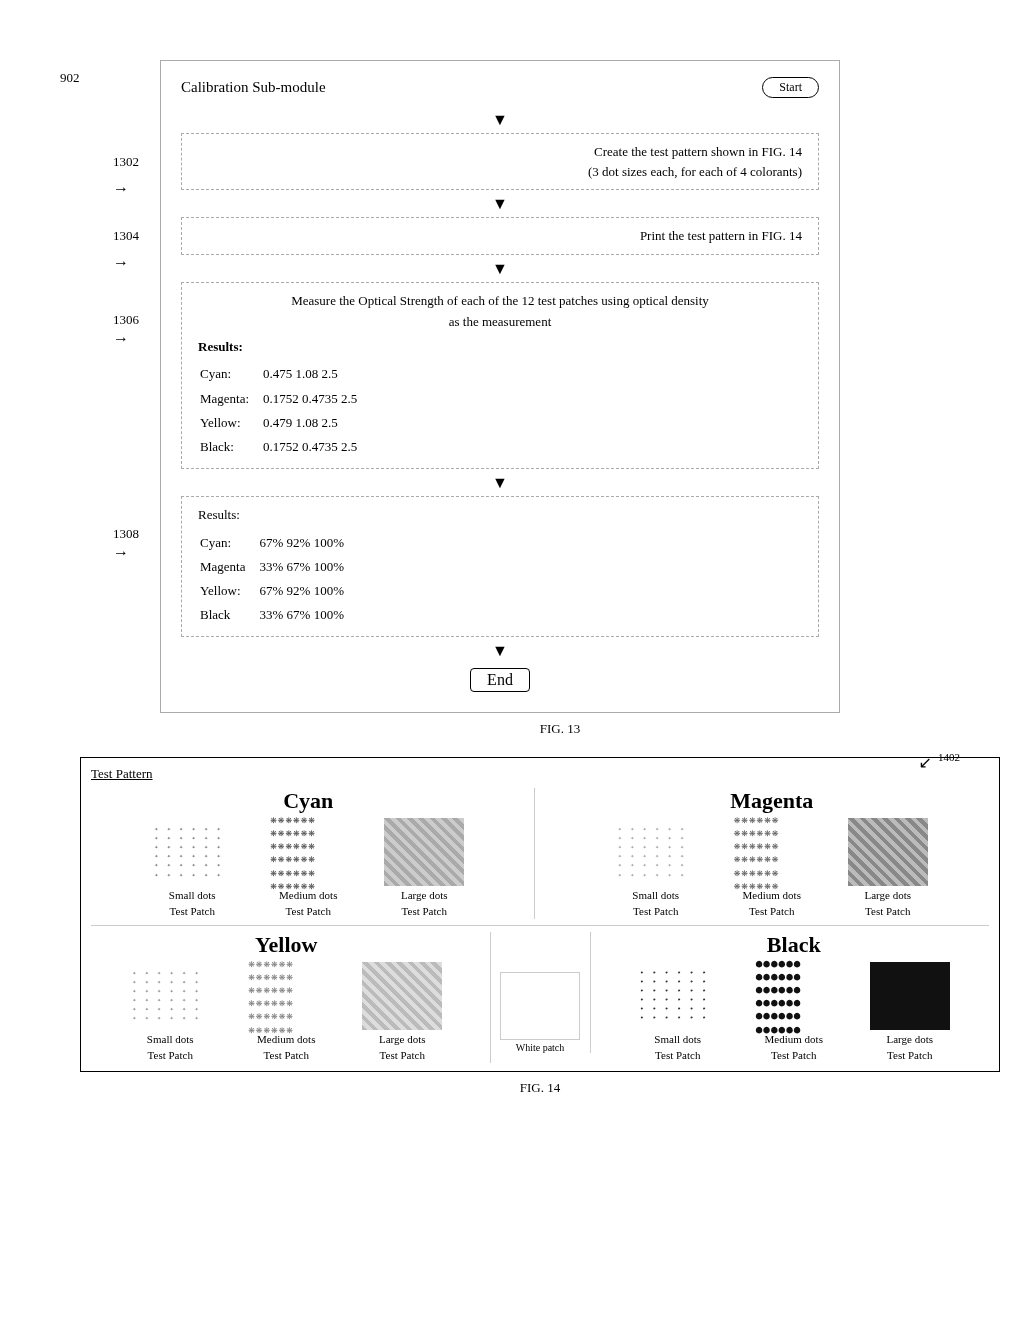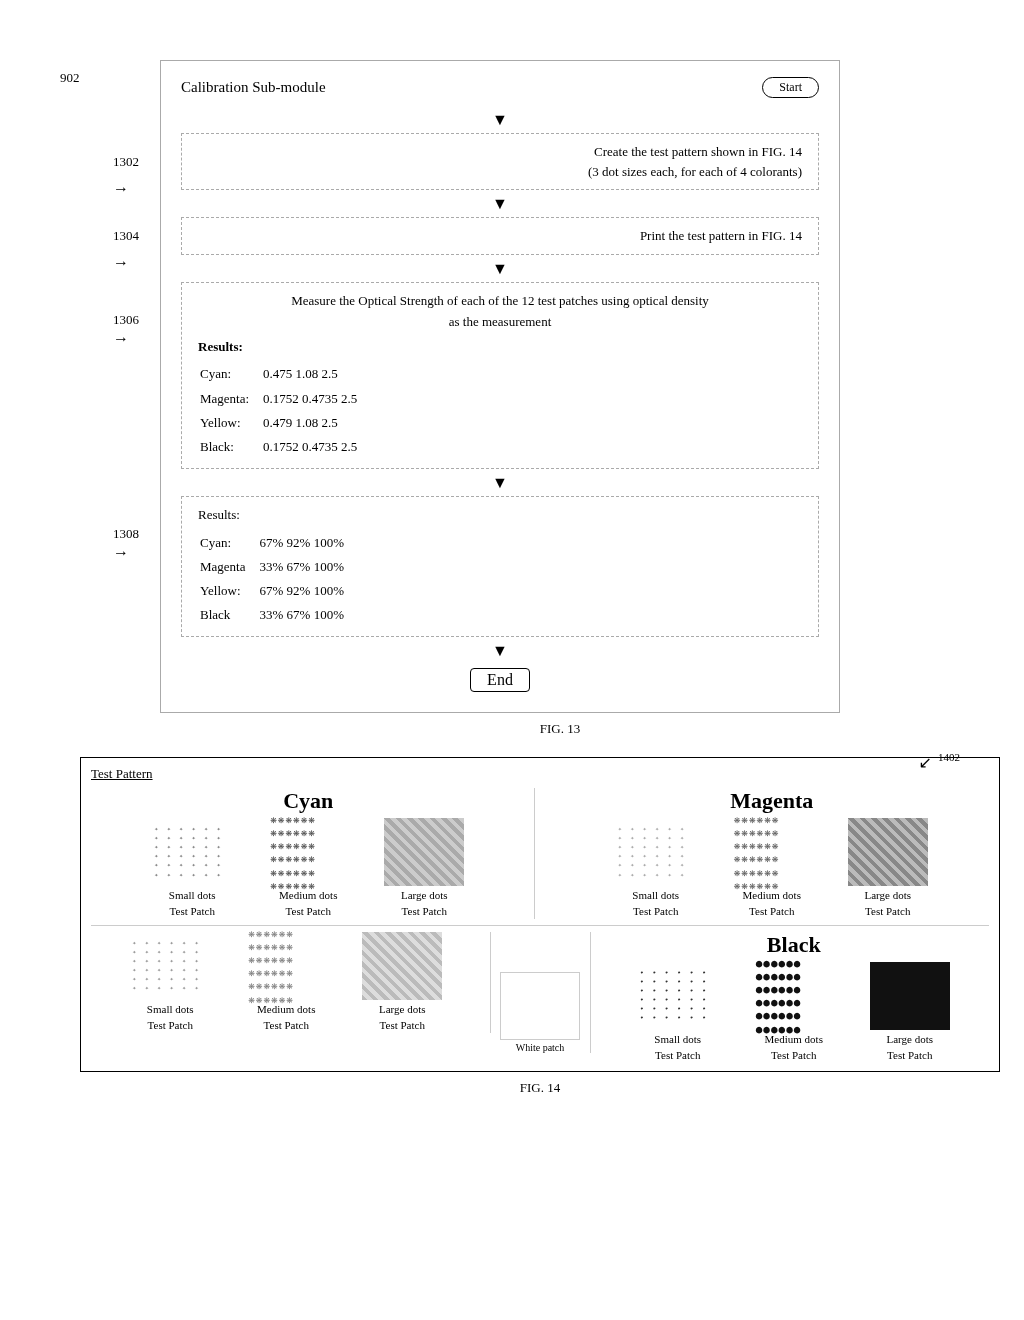--- a/index.html
+++ b/index.html
@@ -390,20 +390,21 @@
               </div>
             </div>
 
           </div>
         </div>
       </div>
 
       <div style="display:flex; width:100%; align-items:flex-start;">
 
         <div style="flex:1; border-right:1px solid #ccc; padding-right:8px;">
+          <div style="text-align:center; font-size:22px; font-weight:bold; margin-bottom:4px;">Yellow</div>
           <div style="display:flex; gap:6px; justify-content:center;">
 
             <div class="tp-patch">
               <div style="width:80px;height:68px;display:flex;flex-direction:column;justify-content:center;align-items:flex-start;padding:2px;">
                 <div style="font-family:monospace;font-size:7px;line-height:1.3;letter-spacing:2px;color:#999;">
                   ✦ ✦ ✦ ✦ ✦ ✦<br>
                   ✦ ✦ ✦ ✦ ✦ ✦<br>
                   ✦ ✦ ✦ ✦ ✦ ✦<br>
                   ✦ ✦ ✦ ✦ ✦ ✦<br>
                   ✦ ✦ ✦ ✦ ✦ ✦<br>

